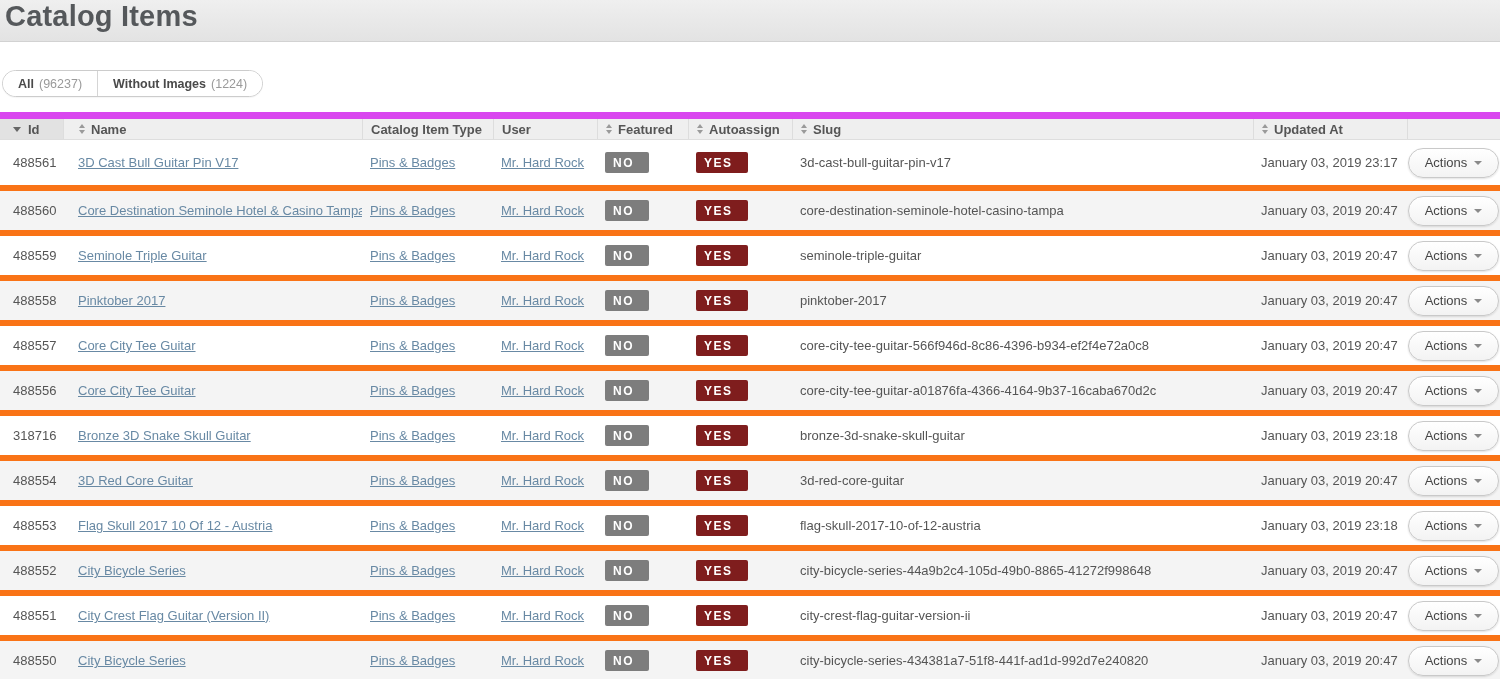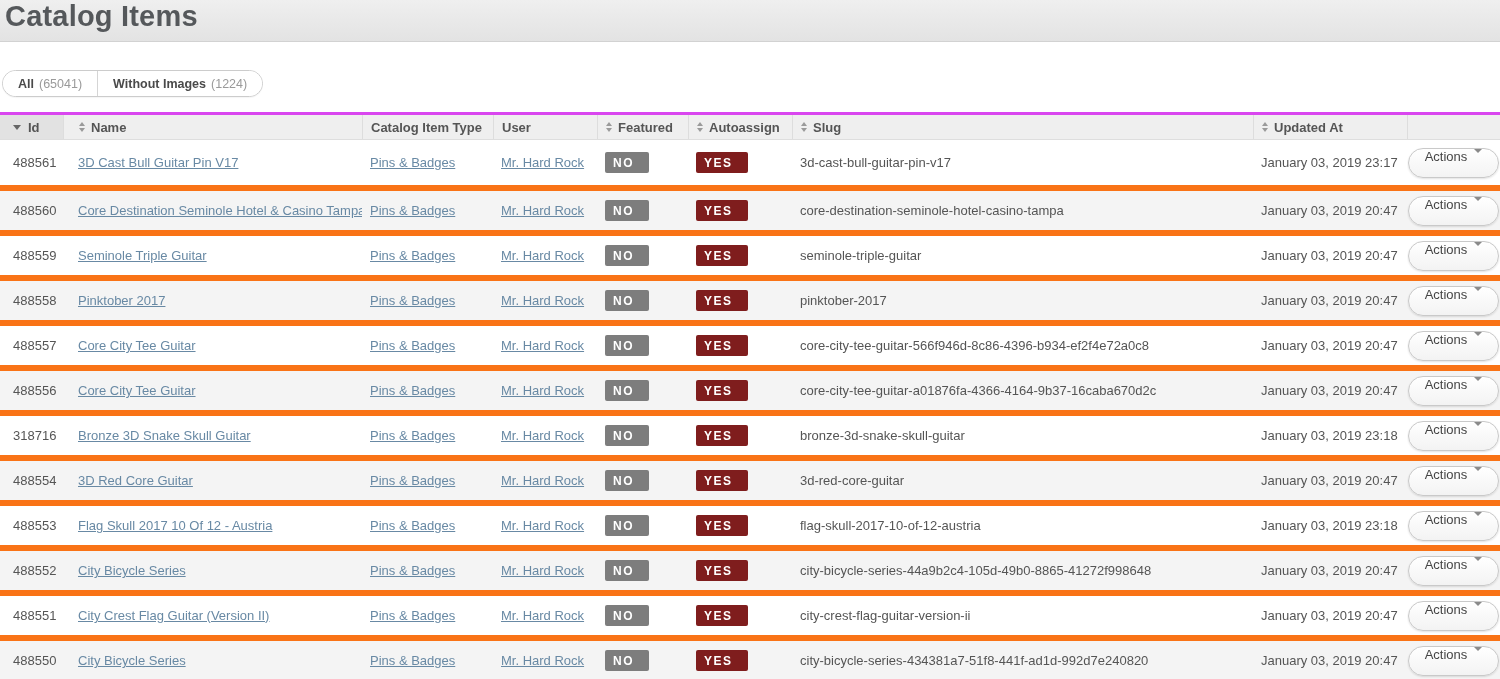--- a/index.html
+++ b/index.html
@@ -17,21 +17,21 @@
     border:1px solid #cccccc; border-radius:14px; background:#fff; overflow:hidden;
     box-shadow:0 1px 1px rgba(0,0,0,0.04); }
   .tab { display:flex; align-items:center; padding:0 15px; font-size:12.5px; cursor:pointer; background:#fff; }
   .tab + .tab { border-left:1px solid #d5d5d5;align-items:center; }
   .tab .lbl { font-weight:bold; color:#4a4a4a; }
   .tab .cnt { color:#9a9a9a; margin-left:5px; }
 
   
   .table { margin-top:15px; width:1500px; }
   .thead { display:flex; height:28px; background:#efefef;
-    border-top:3px solid #d946ef; border-bottom:1px solid #dedede; }
+    border-top:7px solid #d946ef; border-bottom:1px solid #dedede; }
   .th { display:flex; align-items:center; font-size:13px; font-weight:bold; color:#555;
     padding-left:8px; border-left:1px solid #dddddd; }
   .th:first-child { border-left:none; }
   .th.sorted { background:#e2e2e2; }
 
   .c-id { width:63px; }
   .c-name { width:299px; }
   .c-type { width:131px; }
   .c-user { width:104px; }
   .c-feat { width:91px; }
@@ -60,40 +60,40 @@
   .td.c-id { padding-left:13px;text-align:center; }
   .td.c-name { padding-left:15px; }
 
   a.cell-link { color:#6889a4; text-decoration:underline; cursor:pointer; }
 
   .badge { display:inline-block; font-size:12px; font-weight:bold; letter-spacing:1.5px;
     color:#fff; padding:5px 15px 4px 8px; border-radius:2px; line-height:1; }
   .badge-no { background:#7d7d7d; }
   .badge-yes { background:#7f1d1d; }
 
-  .actions-btn { display:inline-flex; align-items:flex-start; justify-content:center;
+  .actions-btn { display:inline-flex; align-items:center; justify-content:center;
     height:30px; padding:0 16px; margin:0 auto; border:1px solid #c9c9c9; border-radius:15px;
     background:linear-gradient(#ffffff,#f3f3f3); box-shadow:0 1px 2px rgba(0,0,0,0.12);
     font-size:13px; color:#454545; cursor:pointer; }
   .actions-btn .caret { width:0; height:0; border-left:4px solid transparent;
     border-right:4px solid transparent; border-top:4px solid #8a8a8a; margin-left:7px; }
   .td.c-act { justify-content:center; padding-left:0; }
 </style>
 </head>
 <body>
 
 <div class="title-band">
   <div class="page-title">Catalog Items</div>
 </div>
 
 <div class="content">
   <div class="tab-group">
     <div class="tab">
       <span class="lbl">All</span>
-      <span class="cnt">(65041)</span>
+      <span class="cnt">(96237)</span>
     </div>
     <div class="tab">
       <span class="lbl">Without Images</span>
       <span class="cnt">(1224)</span>
     </div>
   </div>
 
   <div class="table">
     <div class="thead">
       <div class="th c-id sorted">

